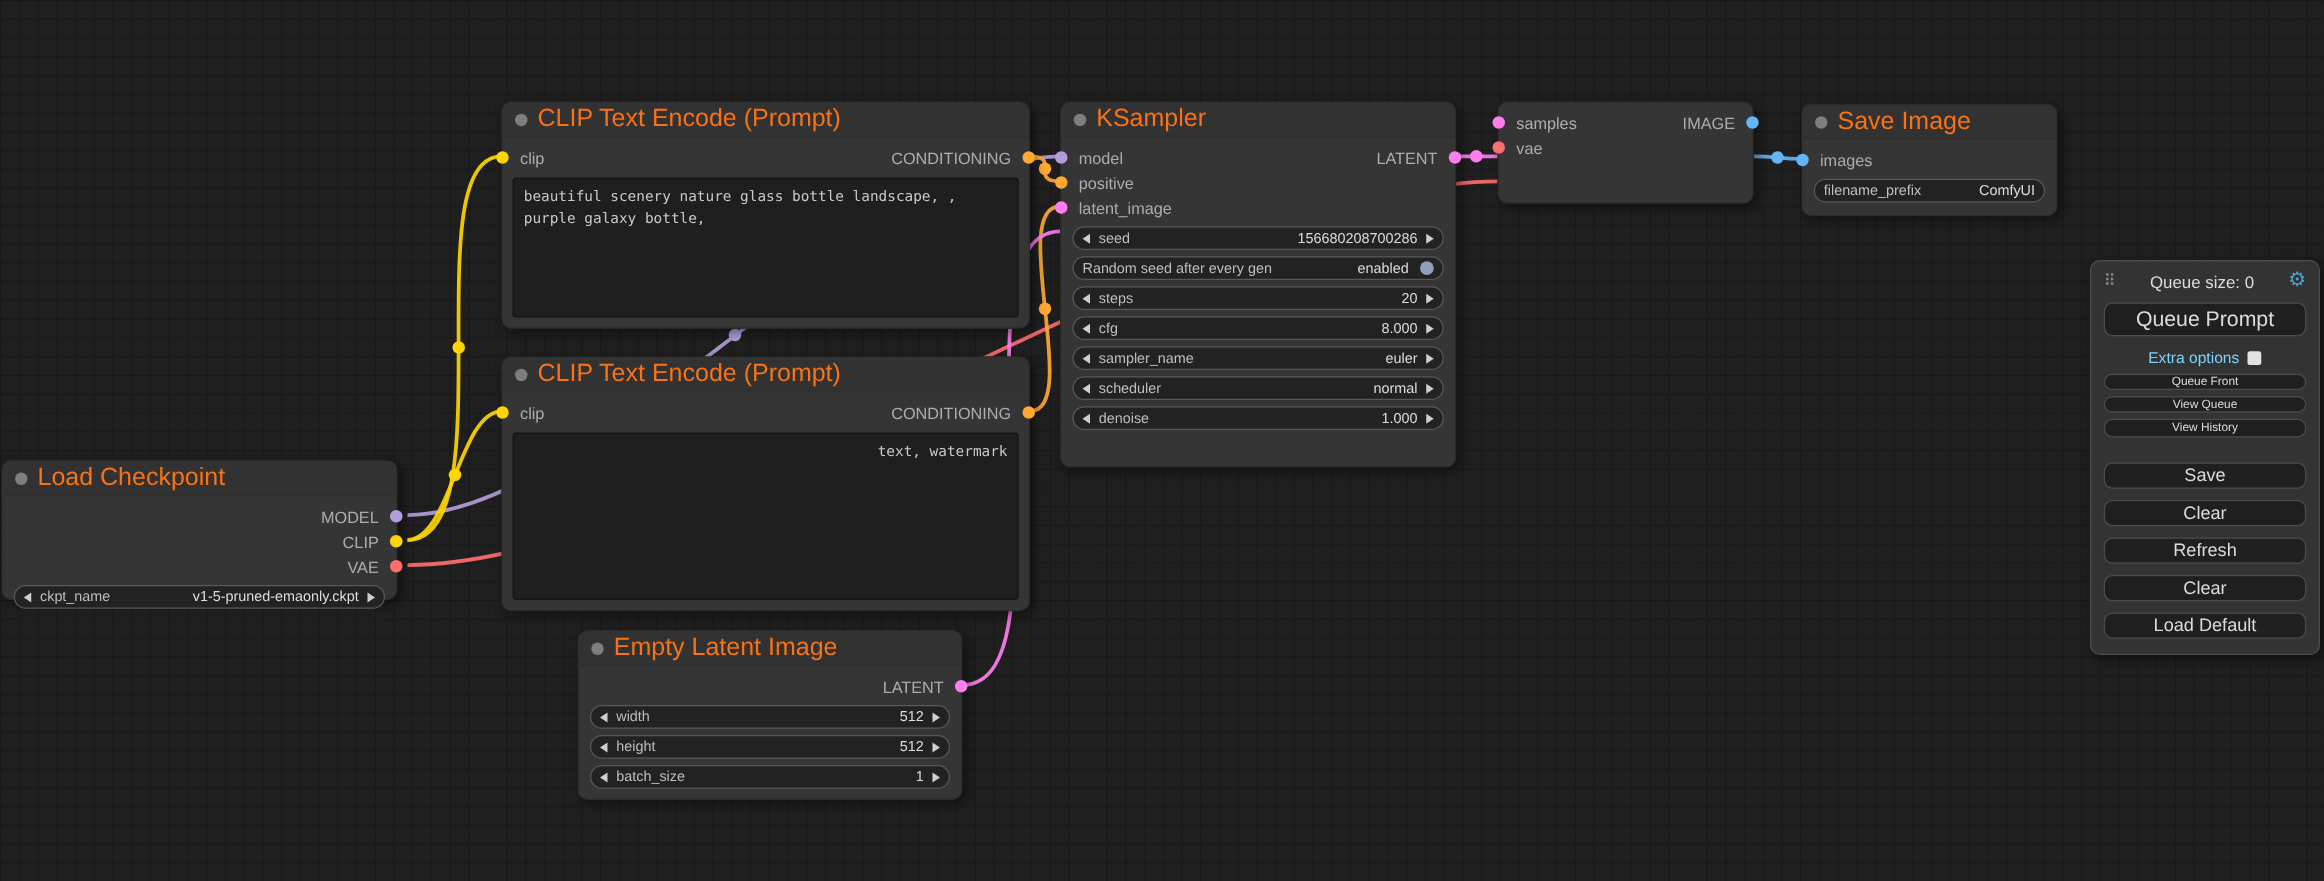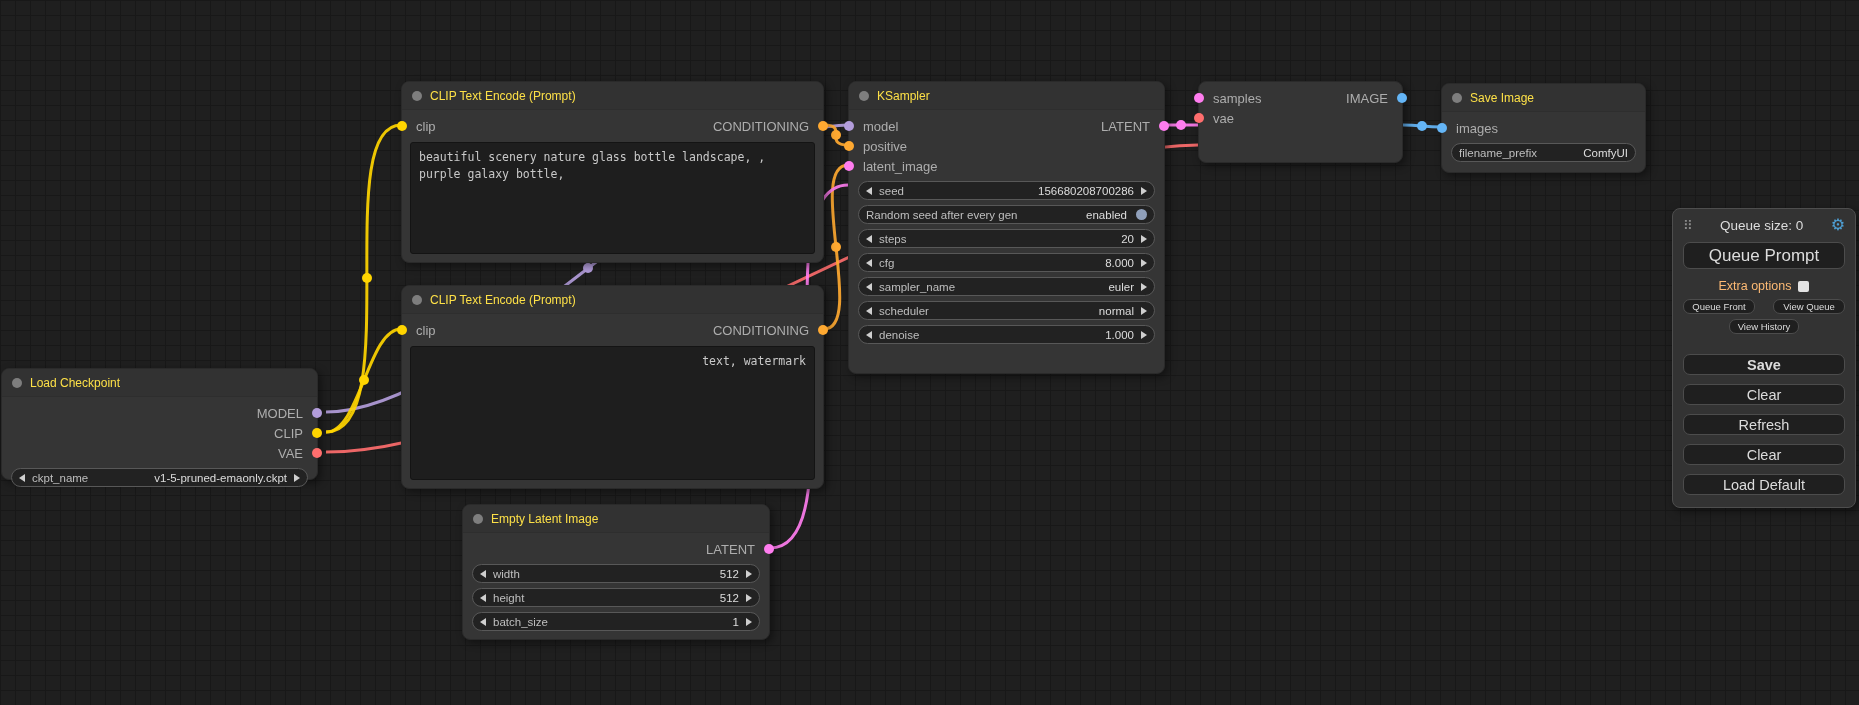--- a/index.html
+++ b/index.html
@@ -11,21 +11,21 @@
                       linear-gradient(90deg, #181818 1px, transparent 1px);
     background-size:15px 15px; }
   svg.wires { position:absolute; left:0; top:0; z-index:1; }
   svg.wires path { fill:none; stroke-width:3; opacity:.92; }
 
   .node { position:absolute; z-index:2; background:#353535; border:1px solid #2a2a2a;
           border-radius:8px; box-shadow:3px 3px 9px rgba(0,0,0,.45); }
   .node-title { height:28px; display:flex; align-items:center; gap:8px; padding:0 10px;
                 background:#323232; border-radius:7px 7px 0 0; border-bottom:1px solid #2e2e2e; }
   .title-dot { width:10px; height:10px; border-radius:50%; background:#7e7e7e; flex:none; }
-  .title-text { font-size:12px; color:#fde047; white-space:nowrap; }
+  .title-text { font-size:20px; color:#f97316; white-space:nowrap; }
   .slots { padding-top:6px; }
   .slot-row { position:relative; height:20px; display:flex; align-items:center;
               justify-content:space-between; padding:0 14px; }
   .slot-row.only-out { justify-content:flex-end; }
   .slot-label { font-size:13px; color:#adadad; white-space:nowrap; }
   .dot { position:absolute; width:10px; height:10px; border-radius:50%; top:50%;
          transform:translateY(-50%); }
   .dot.in { left:-5px; }
   .dot.out { right:-5px; }
   .widget { height:19px; margin:5px 9px 0; background:#222; border:1px solid #585858;
@@ -49,26 +49,26 @@
           display:flex; flex-direction:column; }
   .menu-header { display:flex; align-items:center; height:20px; margin-bottom:7px; }
   .drag-handle { color:#8a8a8a; font-size:13px; cursor:grab; flex:none; }
   .queue-size { flex:1; text-align:center; color:#dcdcdc; font-size:13.5px; }
   .gear-icon { font-size:16px; line-height:1; color:#4e9fd4; cursor:pointer; flex:none; }
   .menu button { font-family:inherit; background:#1f1f1f; border:1px solid #4c4c4c;
                  border-radius:7px; color:#dcdcdc; cursor:pointer; }
   .btn-queue { height:27px; font-size:17px; margin-bottom:9px; width:100%; }
   .btn-big   { height:21px; font-size:14.5px; margin-bottom:9px; width:100%; }
   .extra-row { display:flex; align-items:center; justify-content:center; gap:7px;
-               height:16px; margin-bottom:5px; color:#fdba74; font-size:12.5px; }
+               height:16px; margin-bottom:5px; color:#7dd3fc; font-size:12.5px; }
   .checkbox { width:11px; height:11px; background:#e3e3e3; border-radius:2px; cursor:pointer; }
-  .small-row { display:flex; gap:18px; justify-content:center; margin-bottom:5px; }
+  .small-row { display:flex; gap:5px; justify-content:center; margin-bottom:5px;flex-direction:column; }
   .btn-small { height:15px; font-size:9.5px; padding:0 8px; border-radius:8px; }
   .btn-small.grow { flex:1; }
-  .mt { margin-top:15px;font-weight:bold; }
+  .mt { margin-top:15px; }
 </style>
 </head>
 <body>
 
 <div class="canvas">
 
   <svg class="wires" width="1859" height="705">
     <path d="M 326 412 C 476 412, 700 125, 848 125" stroke="#b39ddb"></path>
     <path d="M 326 432 C 406 432, 330 125, 401 125" stroke="#ffd500"></path>
     <path d="M 326 432 C 360 432, 368 329, 401 329" stroke="#ffd500"></path>

